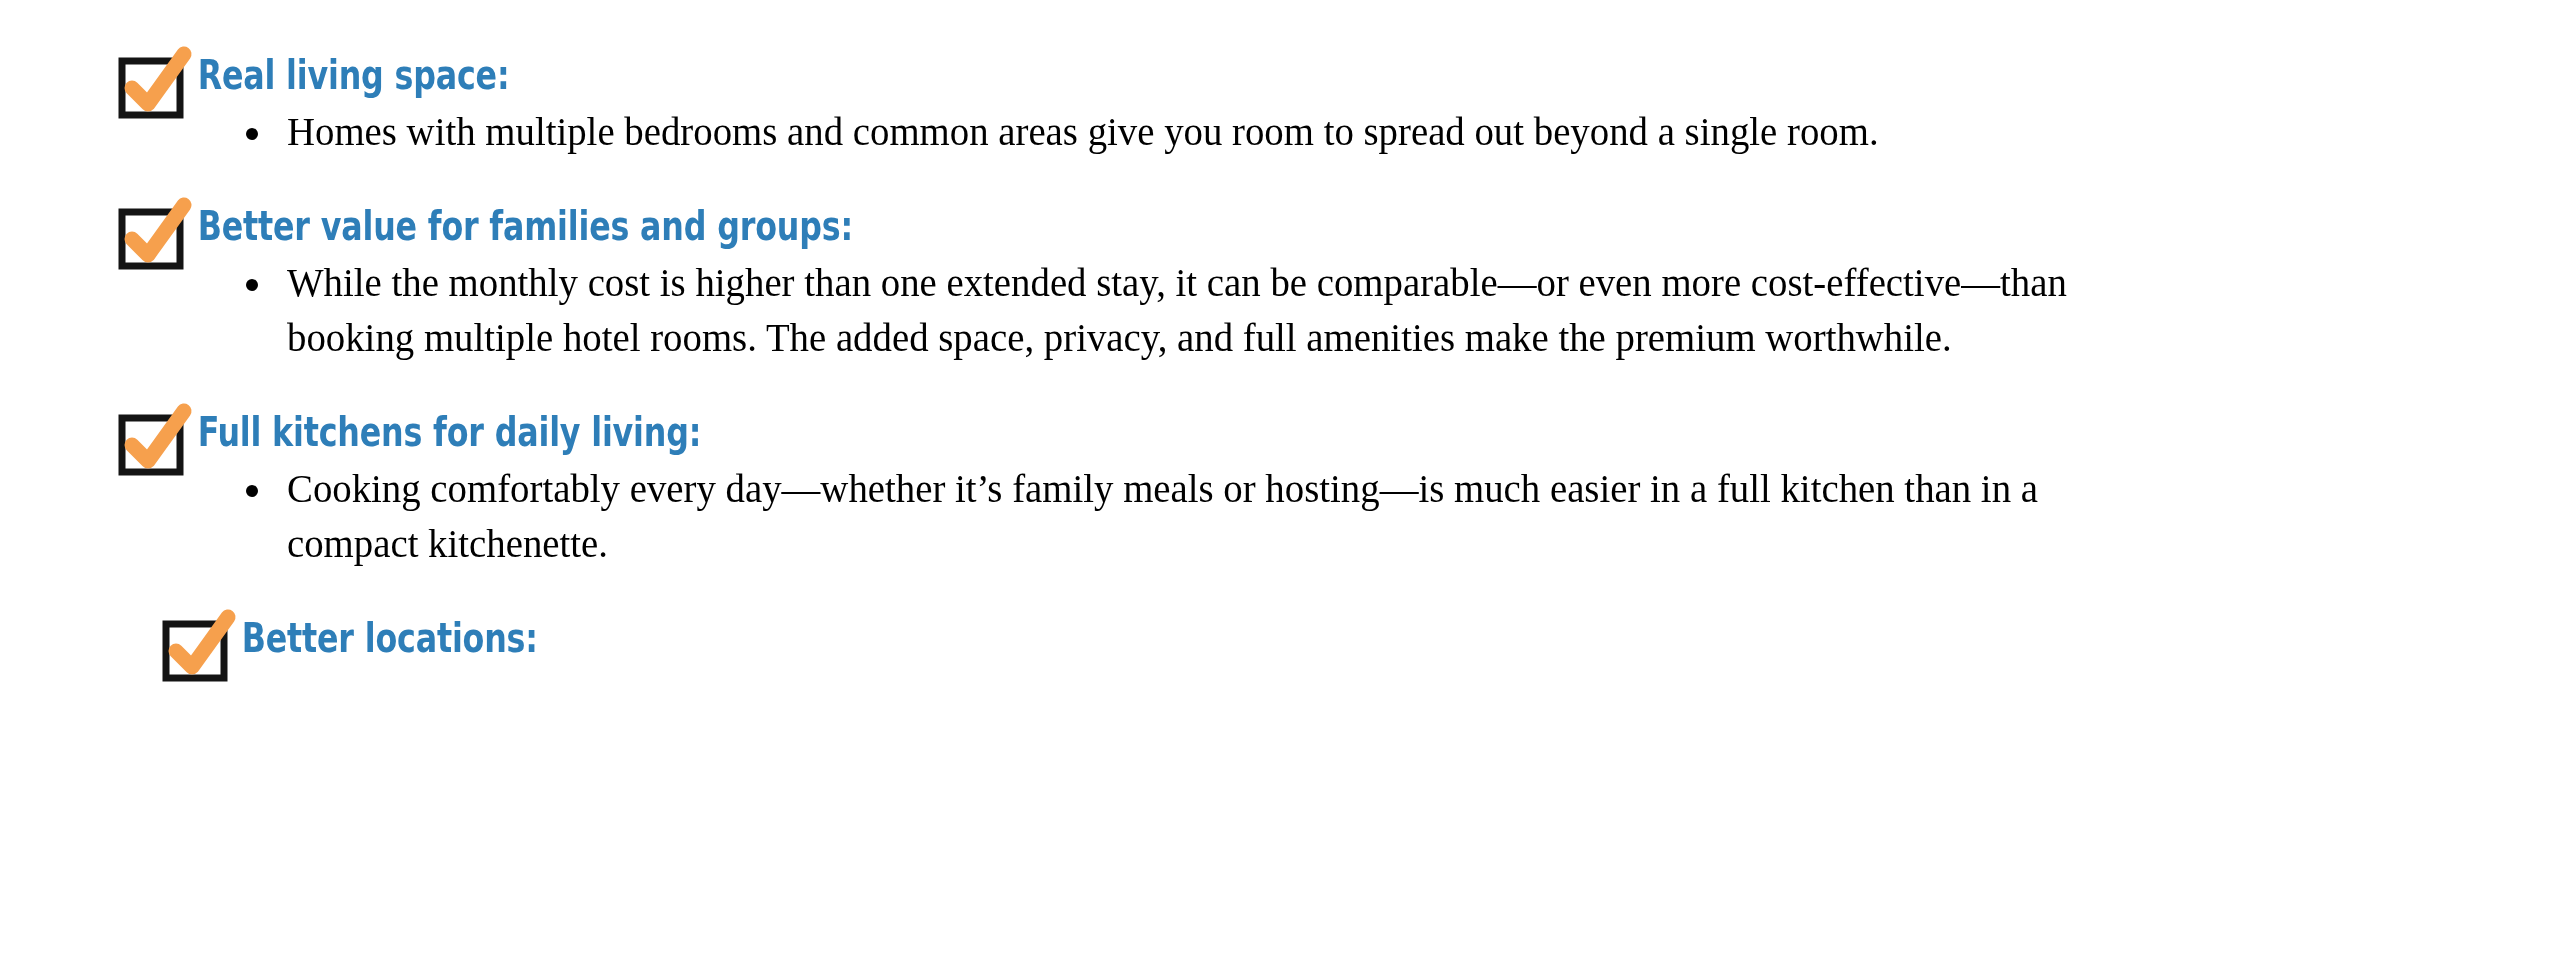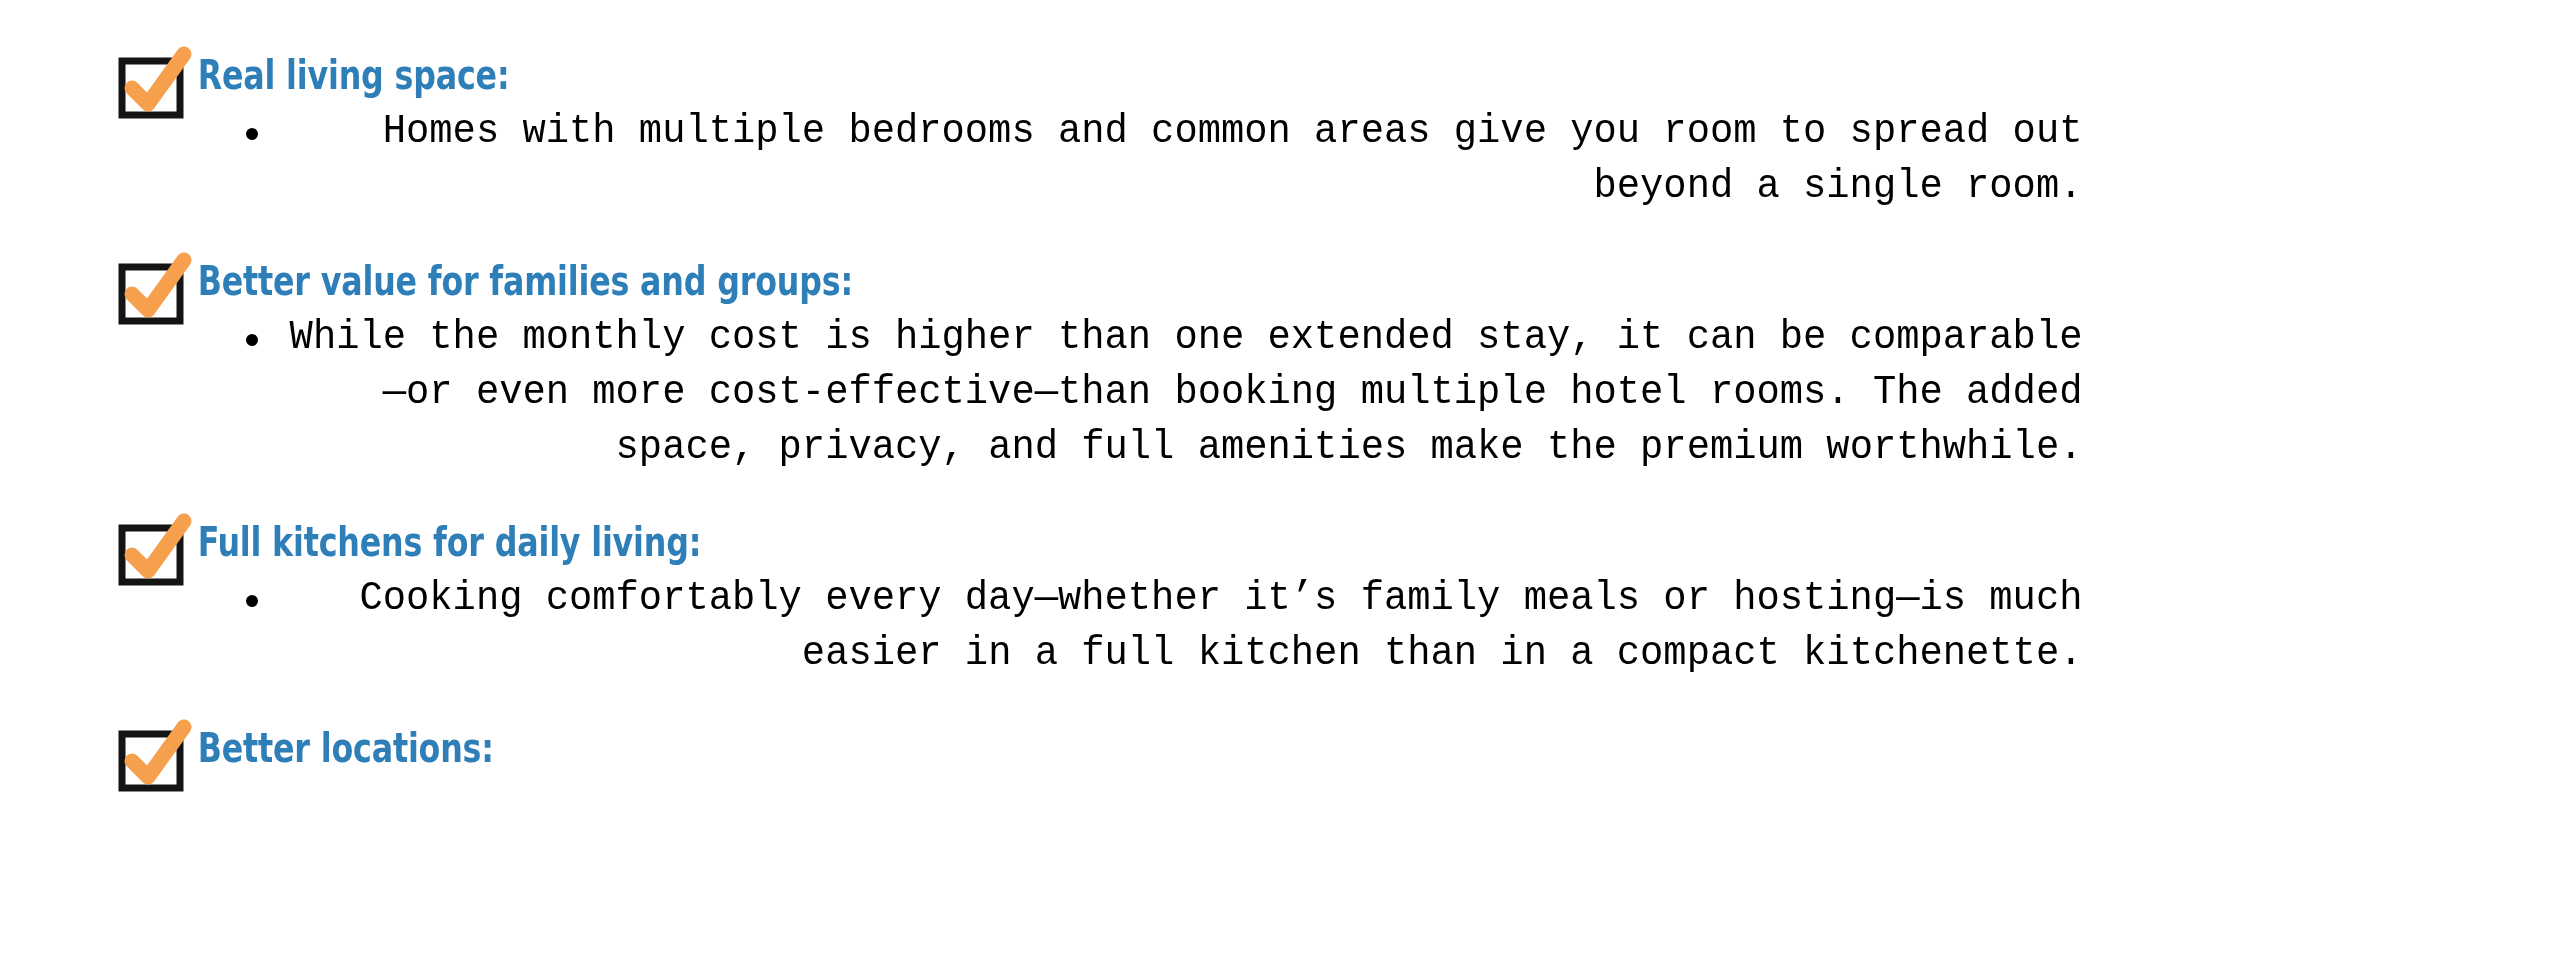--- a/index.html
+++ b/index.html
@@ -22,21 +22,21 @@
     box-sizing: border-box;
     padding: 52px 0 0 0;
   }
 
   .benefit-block {
     position: relative;
     display: block;
     padding-left: 122px;
     margin-bottom: 44px;
   }
-  .benefit-block:last-child { margin-bottom: 0; }
+  .benefit-block:last-child { margin-bottom: 0; margin-left: 44px; }
 
   
   .check-icon {
     position: absolute;
     left: 118px;
     top: 0px;
     width: 74px;
     height: 64px;
     display: block;
   }
@@ -66,25 +66,24 @@
   
   .benefit-body {
     list-style: none;
     margin: 6px 0 0 0;
     padding: 0;
   }
   .benefit-body li {
     position: relative;
     padding-left: 165px;
     color: #000000;
-    font-family: Liberation Mono, monospace;
+    font-family: Liberation Serif, serif;
     font-size: 40px;
     line-height: 55px;
     max-width: 2105px;
-    text-align: right;
   }
   .benefit-body li .bullet-dot {
     position: absolute;
     left: 124px;
     top: 24px;
     width: 12px;
     height: 12px;
     border-radius: 50%;
     background: #000000;
   }

